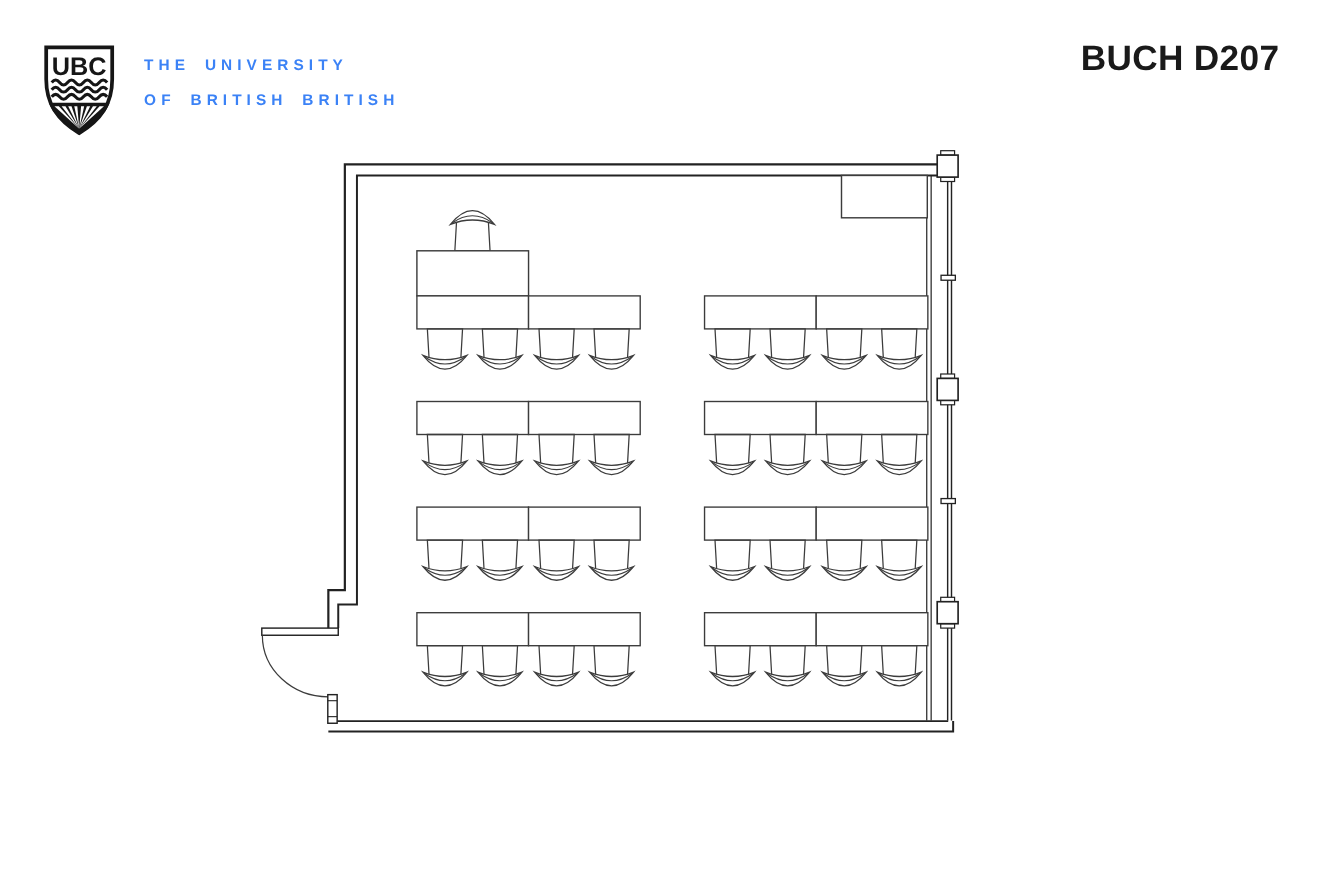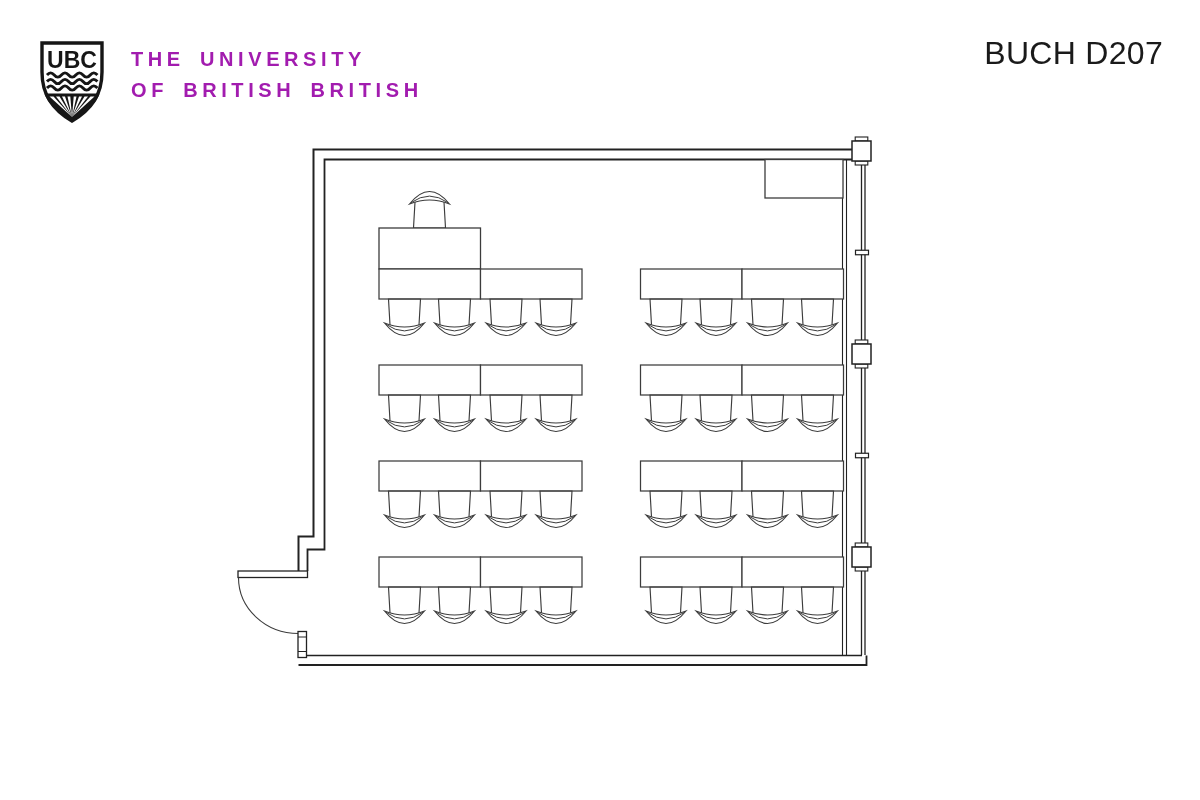--- a/index.html
+++ b/index.html
@@ -1,21 +1,21 @@
 <!DOCTYPE html>
 <html><head>
 <meta charset="utf-8">
 <style>
   * { margin:0; padding:0; box-sizing:border-box; }
   html,body { width:1200px; height:800px; background:#ffffff; overflow:hidden;
               font-family:"Liberation Sans", sans-serif; position:relative; }
   .logo-box { position:absolute; left:37px; top:40px; width:70px; height:84px; }
-  .uni-name { position:absolute; left:131px; top:44px; font-weight:bold; font-size:20px;
-              letter-spacing:4.6px; word-spacing:5px; line-height:31px; color:#a21caf; }
-  .room-title { position:absolute; top:35px; right:37px; font-weight:normal; font-size:32px;
+  .uni-name { position:absolute; left:131px; top:44px; font-weight:bold; font-size:14px;
+              letter-spacing:4.6px; word-spacing:5px; line-height:31px; color:#3b82f6; }
+  .room-title { position:absolute; top:35px; right:37px; font-weight:bold; font-size:32px;
               letter-spacing:0.3px; color:#1a1a1a; }
   #plan { position:absolute; left:0; top:0; }
 </style>
 </head>
 <body>
 
 <div class="logo-box">
   <svg width="70" height="84" viewBox="0 0 68 84">
     <path d="M 4,3 H 64 V 32 C 64,54 54,69 34,81 C 14,69 4,54 4,32 Z" fill="#ffffff" stroke="#161616" stroke-width="3.4"></path>
     <text x="34" y="28" text-anchor="middle" font-size="23" font-weight="bold" fill="#161616" style="font-family:'Liberation Sans',sans-serif">UBC</text>

